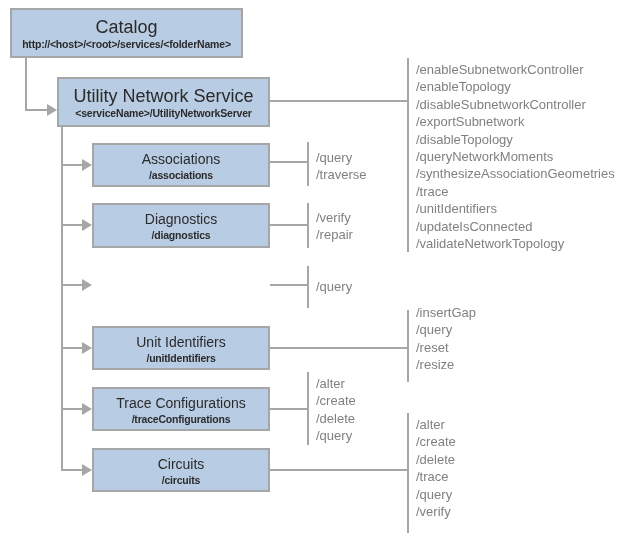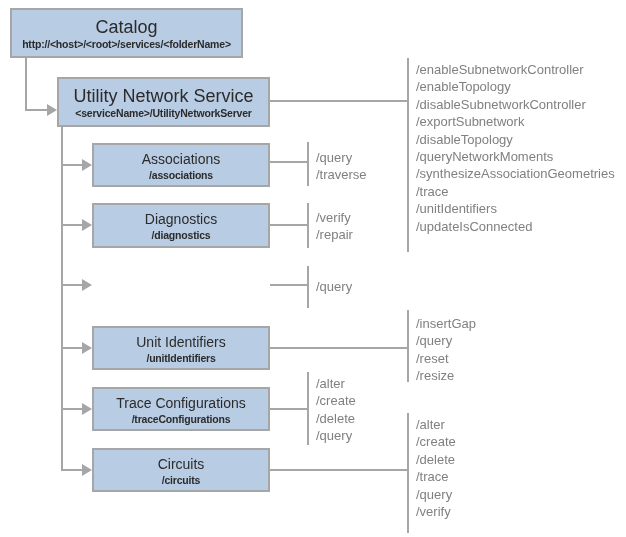--- a/index.html
+++ b/index.html
@@ -151,37 +151,38 @@
     <div>/enableSubnetworkController</div>
     <div>/enableTopology</div>
     <div>/disableSubnetworkController</div>
     <div>/exportSubnetwork</div>
     <div>/disableTopology</div>
     <div>/queryNetworkMoments</div>
     <div>/synthesizeAssociationGeometries</div>
     <div>/trace</div>
     <div>/unitIdentifiers</div>
     <div>/updateIsConnected</div>
+    <div>/validateNetworkTopology</div>
   </div>
 
   <div class="ops" style="left:316px;top:149px">
     <div>/query</div>
     <div>/traverse</div>
   </div>
 
   <div class="ops" style="left:316px;top:209px">
     <div>/verify</div>
     <div>/repair</div>
   </div>
 
   <div class="ops" style="left:316px;top:278px">
     <div>/query</div>
   </div>
 
-  <div class="ops" style="left:416px;top:315px">
+  <div class="ops" style="left:416px;top:304px">
     <div>/insertGap</div>
     <div>/query</div>
     <div>/reset</div>
     <div>/resize</div>
   </div>
 
   <div class="ops" style="left:316px;top:375px">
     <div>/alter</div>
     <div>/create</div>
     <div>/delete</div>

